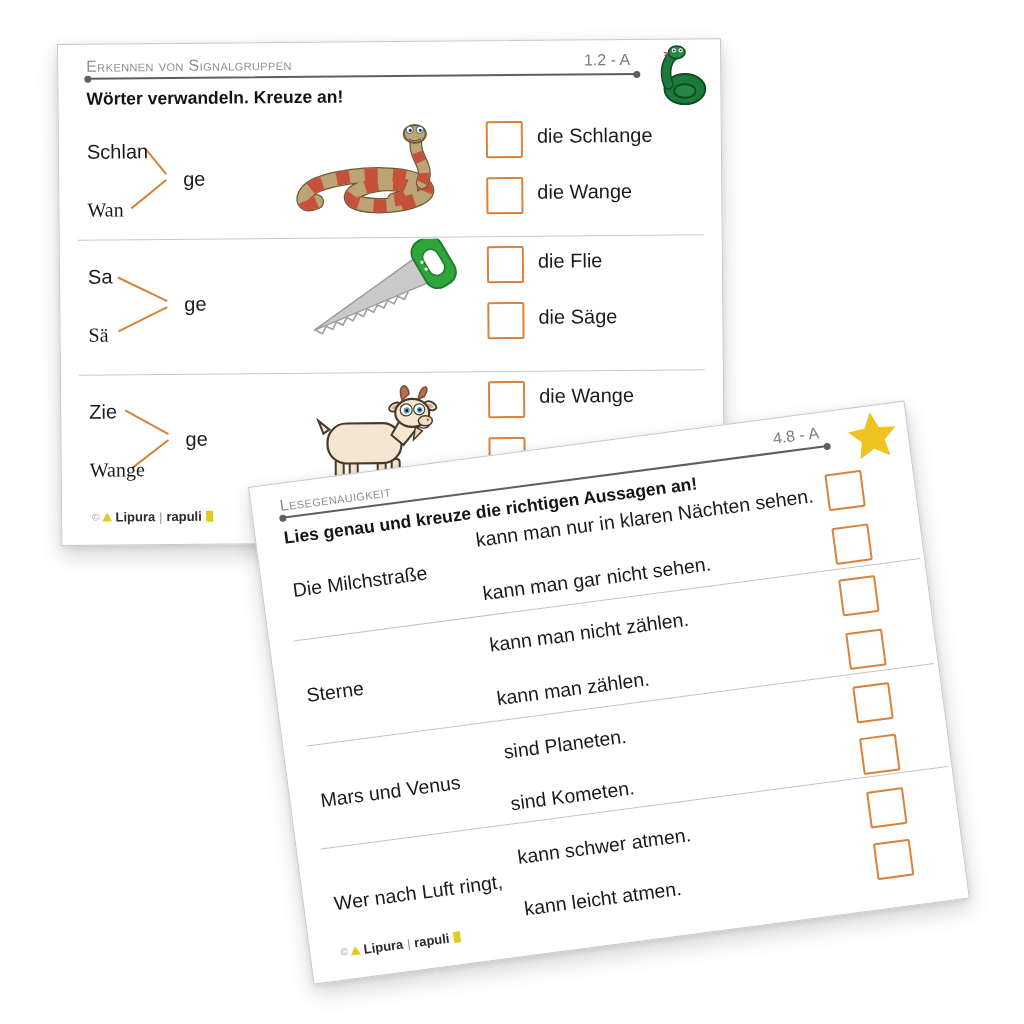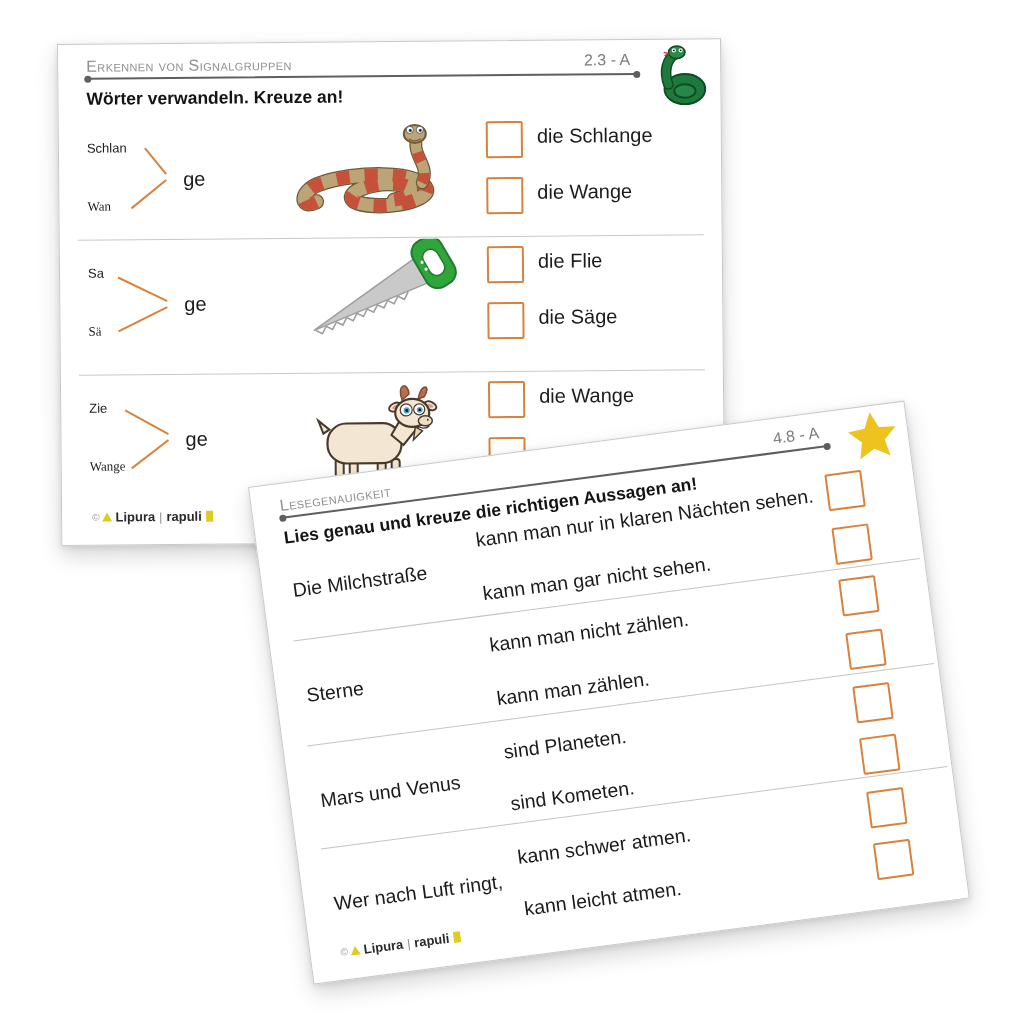--- a/index.html
+++ b/index.html
@@ -23,21 +23,21 @@
   .c2-icon{left:600px;top:5px;}
   .instr{position:absolute;left:28px;top:44px;font-size:17.5px;font-weight:700;color:#141414;white-space:nowrap;}
 
   
   .ex-row{position:absolute;left:0;width:662px;}
   .row1{top:70px;height:125px;}
   .row2{top:195px;height:135px;}
   .row3{top:330px;height:130px;}
   .divider{position:absolute;left:18px;width:626px;height:1px;background:#c9c9c9;}
   .d1{top:195px;} .d2{top:330px;}
-  .word{position:absolute;left:28px;font-size:13px;color:#1b1b1b;white-space:nowrap;}
+  .word{position:absolute;left:28px;font-size:20px;color:#1b1b1b;white-space:nowrap;}
   .w-top{top:26px;} .w-bottom{top:84px;font-family:Liberation Serif, serif;}
   .suffix{position:absolute;left:124px;top:54px;font-size:20px;color:#1b1b1b;}
   .fork{position:absolute;left:0;top:0;width:220px;height:130px;}
   .illus{position:absolute;}
   .cb{position:absolute;left:427px;width:33px;height:33px;border:2.5px solid #D9823C;border-radius:2px;background:#fff;}
   .cb1{top:10px;} .cb2{top:66px;}
   .opt{position:absolute;left:478px;font-size:20px;color:#1b1b1b;white-space:nowrap;}
   .opt1{top:14px;} .opt2{top:70px;}
 
   
@@ -61,21 +61,21 @@
   .lg-b2{font-weight:700;color:#2b2b2b;font-size:13px;}
   .lg-i{width:7px;height:11px;background:#DFCB22;margin-left:1px;}
 </style>
 </head>
 <body>
 
 <div id="stage">
 
   <div class="card card1">
     <span class="h-title">Erkennen von Signalgruppen</span>
-    <span class="h-code">2.3 - A</span>
+    <span class="h-code">1.2 - A</span>
     <div class="h-line"></div>
     <svg class="h-icon c1-icon" width="55" height="64" viewBox="0 0 56 66">
       <ellipse cx="30" cy="47" rx="21" ry="15.5" fill="#1E7A3C" stroke="#0C4D22" stroke-width="2"></ellipse>
       <ellipse cx="30" cy="49" rx="11" ry="7" fill="#27874A" stroke="#0C4D22" stroke-width="2"></ellipse>
       <path d="M13 42 C8 28 12 16 20 11" stroke="#0C4D22" stroke-width="11" fill="none" stroke-linecap="round"></path>
       <path d="M13 42 C8 28 12 16 20 11" stroke="#1E7A3C" stroke-width="8" fill="none" stroke-linecap="round"></path>
       <ellipse cx="22" cy="9" rx="8.5" ry="6.5" fill="#2A8C49" stroke="#0C4D22" stroke-width="1.6"></ellipse>
       <circle cx="19" cy="7" r="2.2" fill="#fff"></circle>
         <circle cx="19" cy="7" r="1" fill="#111"></circle>
       <circle cx="26" cy="7" r="2.2" fill="#fff"></circle>

